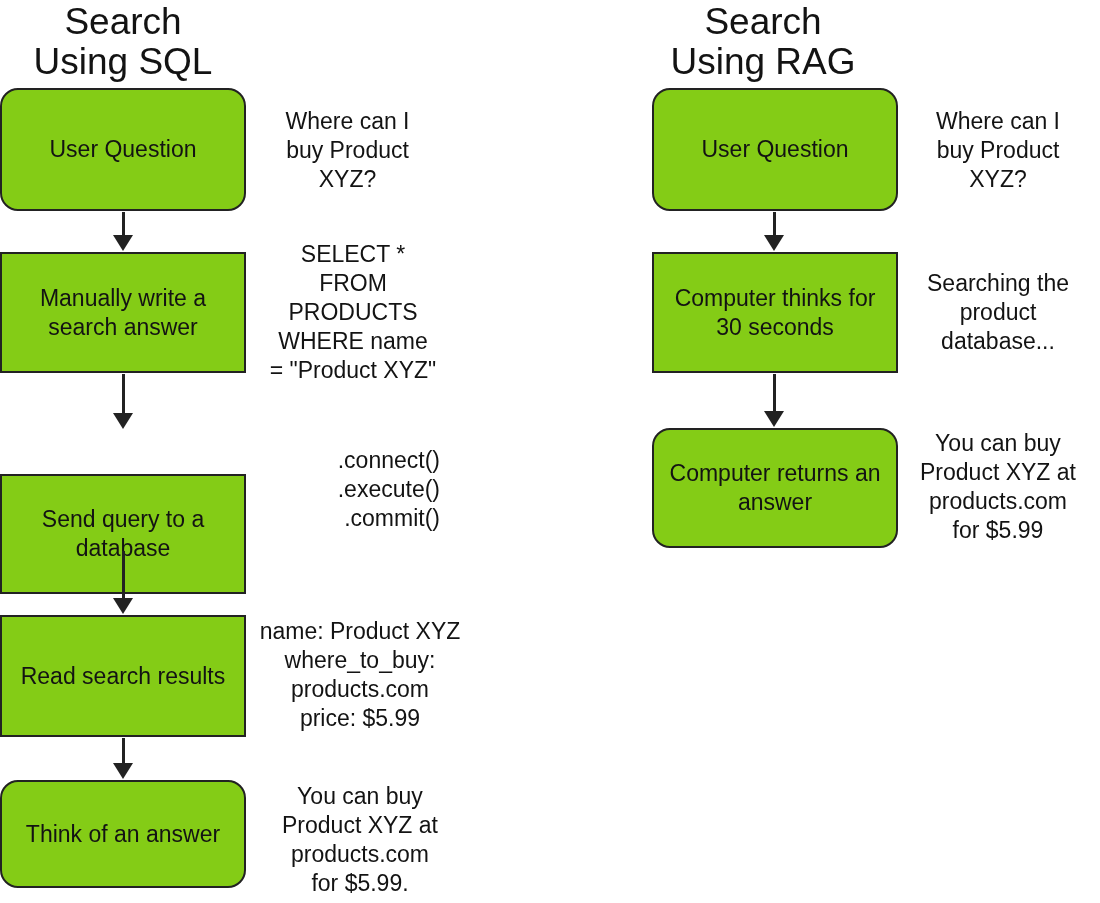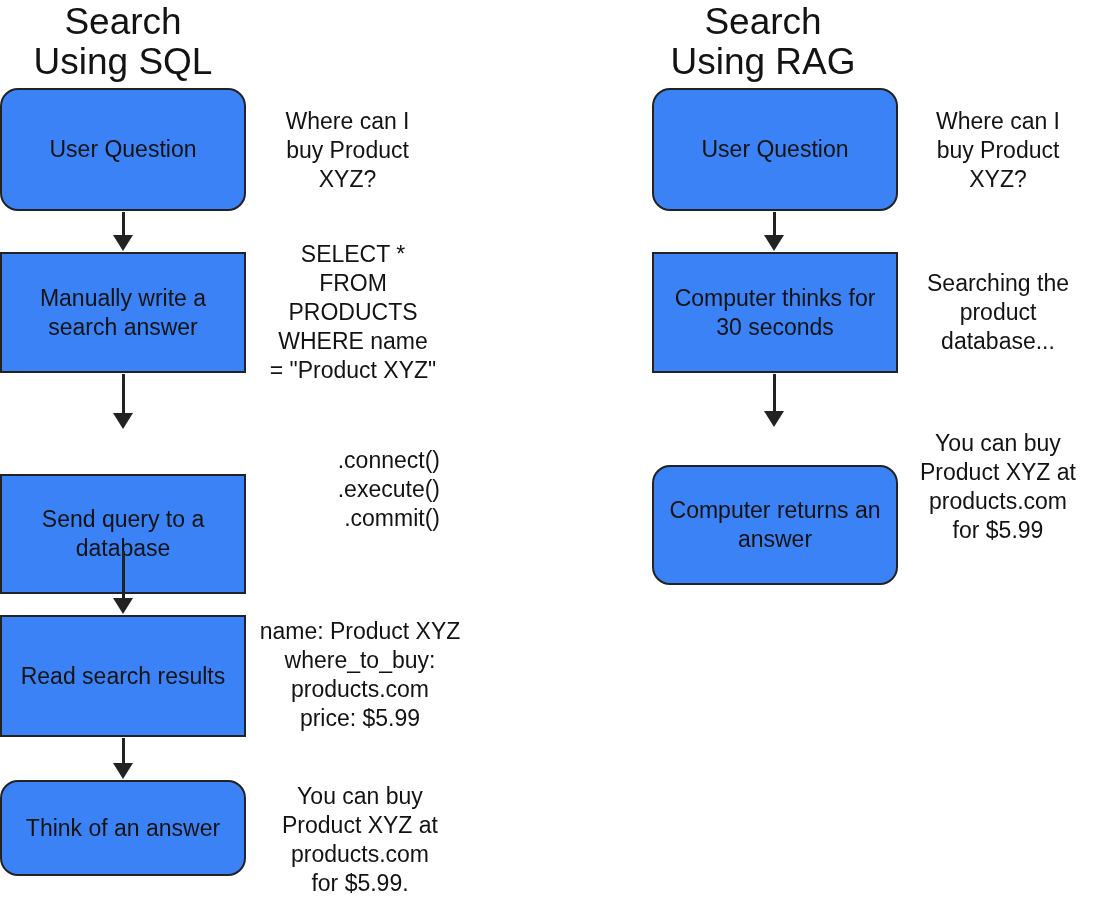--- a/index.html
+++ b/index.html
@@ -19,21 +19,21 @@
     font-size: 37px;
     line-height: 40px;
     white-space: pre-line;
     color: var(--text, #131313);
   }
   .box {
     position: absolute;
     box-sizing: border-box;
     left: 0;
     width: 246px;
-    background: #3b82f6;
+    background: #84cc16;
     border: 2.5px solid var(--stroke, #222222);
     display: flex;
     align-items: center;
     justify-content: center;
     text-align: center;
     font-size: 23px;
     line-height: 29px;
     color: var(--text, #131313);
   }
   .box span { white-space: pre-line; }
@@ -120,21 +120,21 @@
   <div class="ann" style="left:245px; top:617px; width:230px;text-align:center;">name: Product XYZ
 where_to_buy:
 products.com
 price: $5.99</div>
 
   <div class="arrow" style="left:113px; top:738px; height:41px;">
     <div class="arrow-shaft"></div>
     <div class="arrow-head"></div>
   </div>
 
-  <div class="box rounded" style="top:780px; height:96px;">
+  <div class="box rounded" style="top:780px; height:108px;">
     <span>Think of an answer</span>
   </div>
   <div class="ann" style="left:250px; top:782px; width:220px;">You can buy
 Product XYZ at
 products.com
 for $5.99.</div>
 
   <div class="title" style="left:653px; width:220px;">Search
 Using RAG</div>
 
@@ -156,21 +156,21 @@
   </div>
   <div class="ann" style="left:903px; top:269px; width:190px;">Searching the
 product
 database...</div>
 
   <div class="arrow" style="left:764px; top:374px; height:53px;">
     <div class="arrow-shaft"></div>
     <div class="arrow-head"></div>
   </div>
 
-  <div class="box rounded" style="left:652px; top:428px; height:120px;margin-top:37px;">
+  <div class="box rounded" style="left:652px; top:428px; height:120px;">
     <span>Computer returns an
 answer</span>
   </div>
   <div class="ann" style="left:903px; top:429px; width:190px;">You can buy
 Product XYZ at
 products.com
 for $5.99</div>
 
 </div>
 

